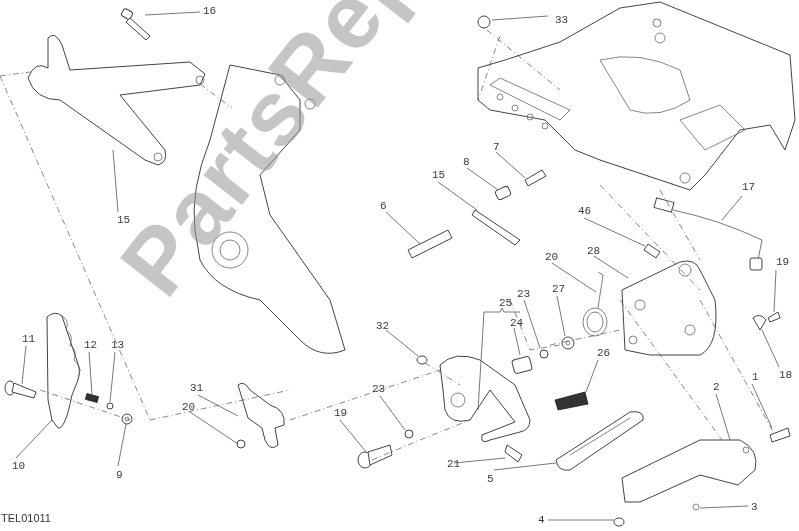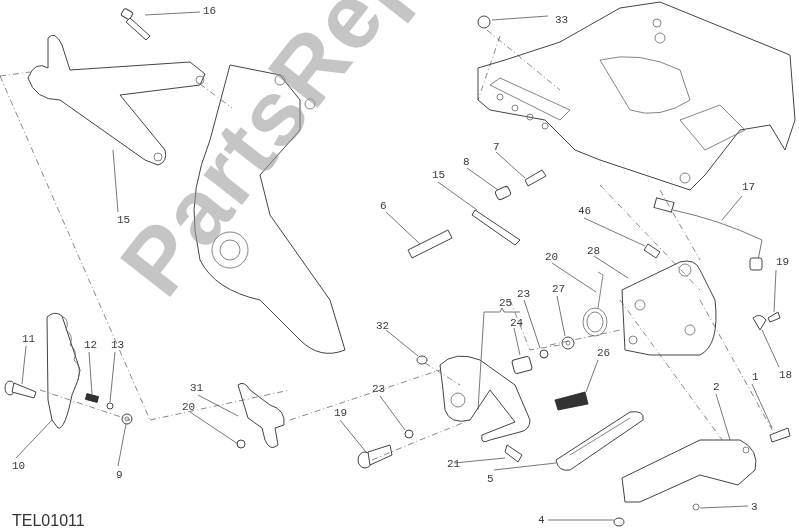--- a/index.html
+++ b/index.html
@@ -1,20 +1,20 @@
 <!DOCTYPE html>
 <html><head>
 <meta charset="utf-8">
 <style>
   html, body { margin:0; padding:0; background:#ffffff; }
   body { width:799px; height:531px; overflow:hidden; position:relative; font-family:"Liberation Sans", sans-serif; }
   #stage { position:absolute; left:0; top:0; width:799px; height:531px; }
   svg.diagram { position:absolute; left:0; top:0; }
   .lbl { position:absolute; font-size:11px; color:#3a3a3a; line-height:1; white-space:nowrap; font-family:Liberation Mono, monospace; }
-  .code { position:absolute; left:12px; top:512px; font-size:16px; color:#333; font-family:"Liberation Sans", sans-serif; }
+  .code { position:absolute; left:1px; top:512px; font-size:11px; color:#333; font-family:"Liberation Sans", sans-serif; }
   .wm { position:absolute; left:100px; top:250px; font-size:92px; font-weight:bold; color:rgba(150,150,150,0.55); transform:rotate(-52deg); transform-origin:0 0; white-space:nowrap; letter-spacing:2px; font-family:"Liberation Sans", sans-serif; pointer-events:none; }
   .part { fill:#fff; stroke:#444; stroke-width:1; }
   .thin { fill:none; stroke:#666; stroke-width:0.8; }
   .dash { fill:none; stroke:#555; stroke-width:0.7; stroke-dasharray:6 3 1 3; }
   .lead { fill:none; stroke:#555; stroke-width:0.8; }
   .dark { fill:#333; stroke:#222; stroke-width:0.8; }
 </style>
 </head>
 <body>
 

